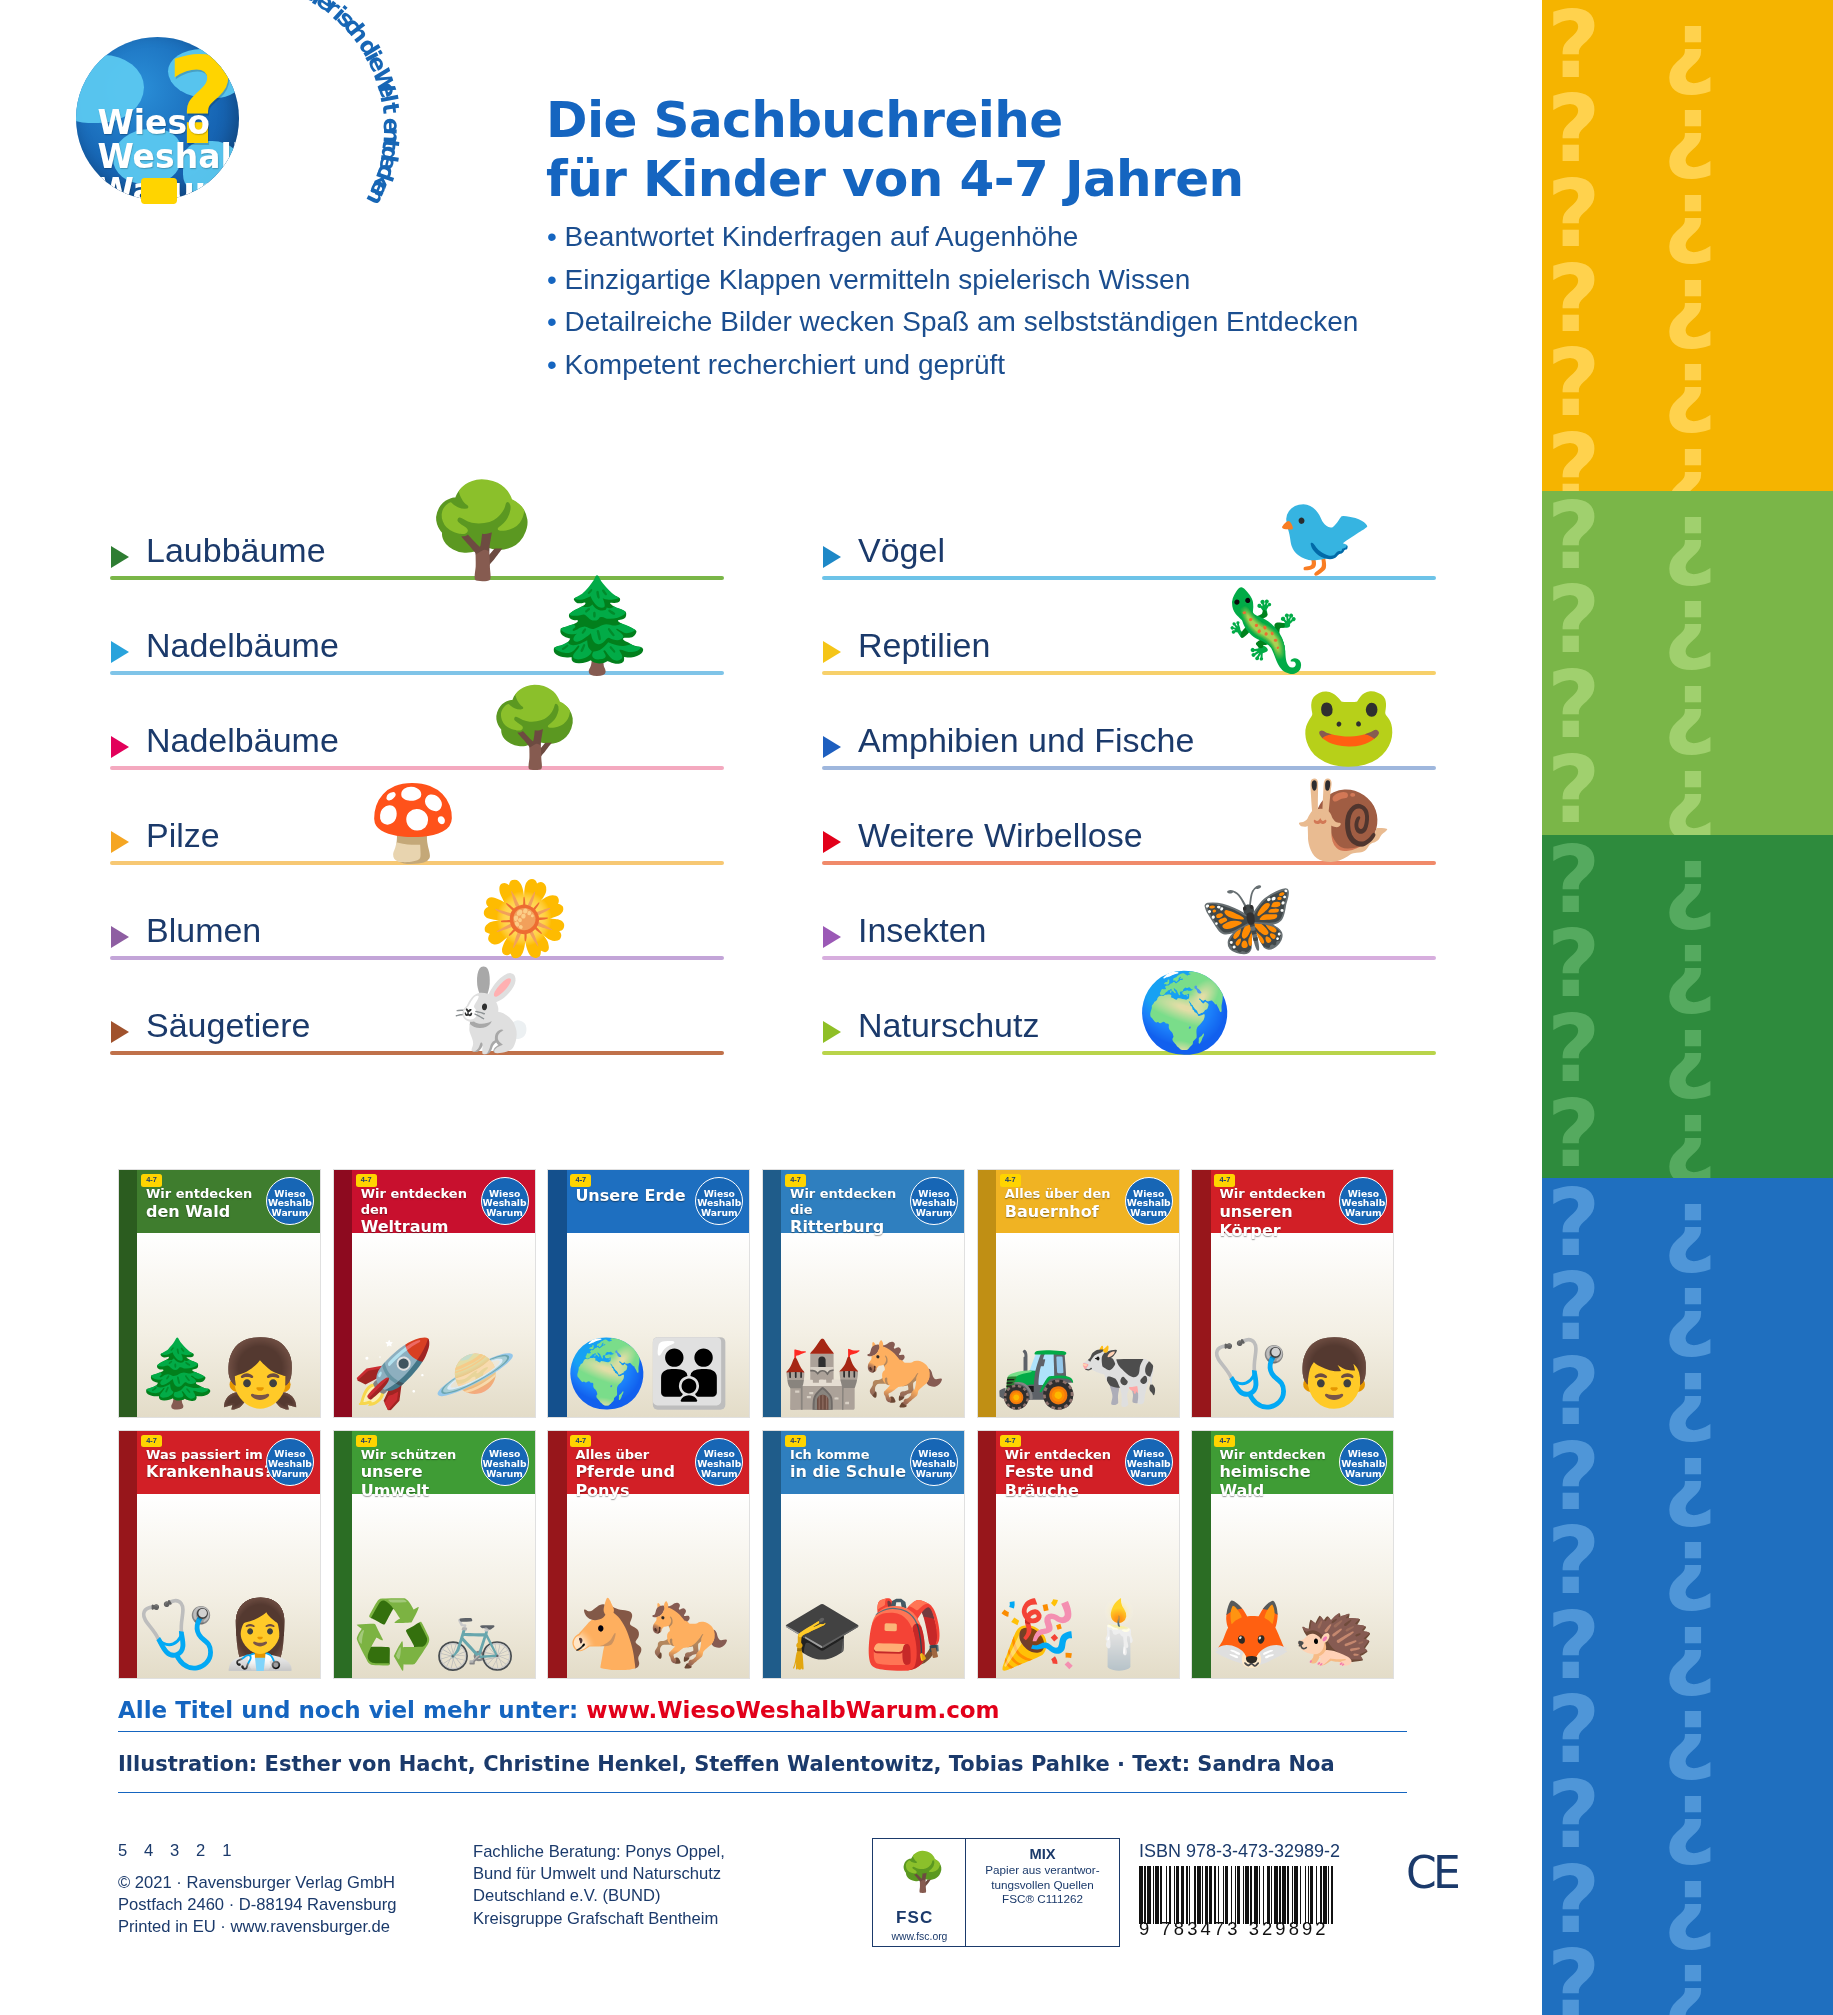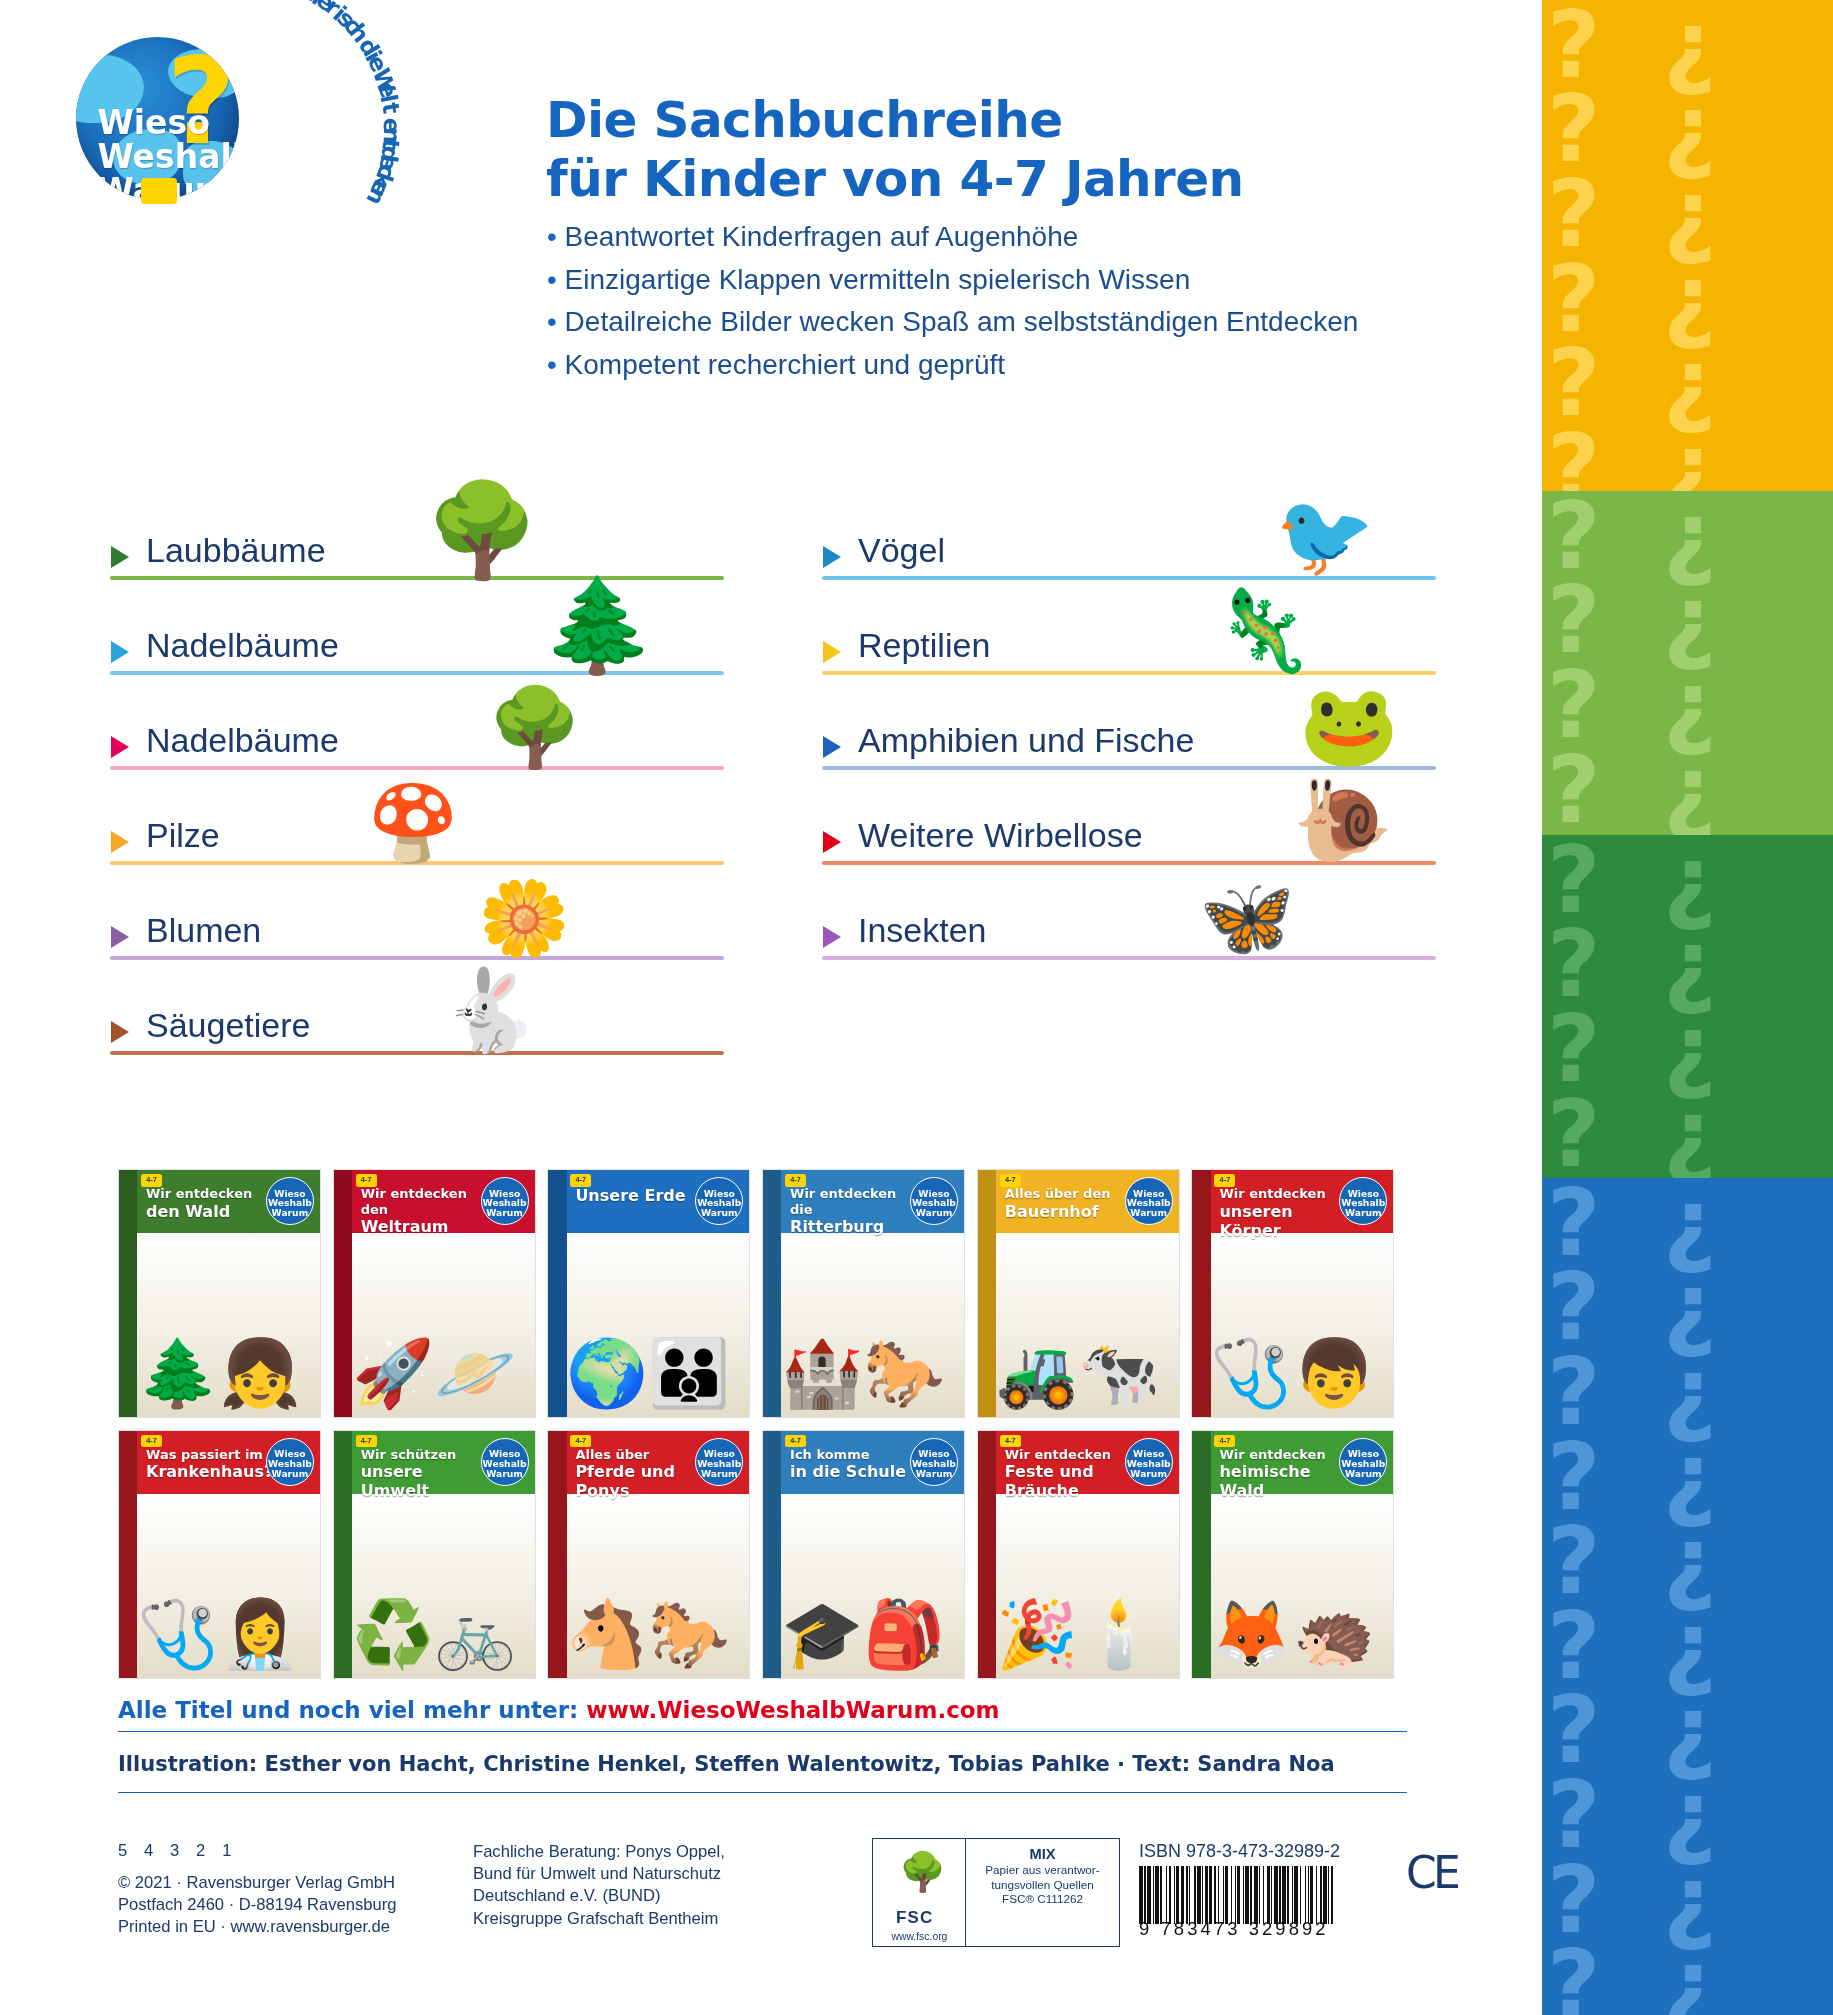--- a/index.html
+++ b/index.html
@@ -580,20 +580,26 @@
         <div class="topic-arrow" style="border-left-color: rgb(226, 0, 26);"></div>
         <div class="topic-label">Weitere Wirbellose</div>
         <div class="topic-art" style="right: 43px; font-size: 80px;">🐌</div>
       </div>
       <div class="topic-row">
         <div class="topic-rule" style="background: rgb(215, 174, 222);"></div>
         <div class="topic-arrow" style="border-left-color: rgb(155, 89, 182);"></div>
         <div class="topic-label">Insekten</div>
         <div class="topic-art" style="right: 141px; font-size: 77px;">🦋</div>
       </div>
+      <div class="topic-row">
+        <div class="topic-rule" style="background: rgb(185, 212, 74);"></div>
+        <div class="topic-arrow" style="border-left-color: rgb(143, 191, 38);"></div>
+        <div class="topic-label">Naturschutz</div>
+        <div class="topic-art" style="right: 203px; font-size: 77px;">🌍</div>
+      </div>
     </div>
 </div>
 
 <div class="covers" id="covers">
     <div class="cover-row">
       <div class="cover">
         <div class="cover-bg" style="background: rgb(63, 125, 46);"></div>
         <div class="cover-scene" style="background: linear-gradient(rgb(255, 255, 255) 0%, rgb(243, 239, 228) 55%, rgb(227, 220, 200) 100%);"></div>
         <div class="cover-emoji">🌲👧</div>
         <div class="cover-spine" style="background: rgb(43, 92, 31);"></div>

